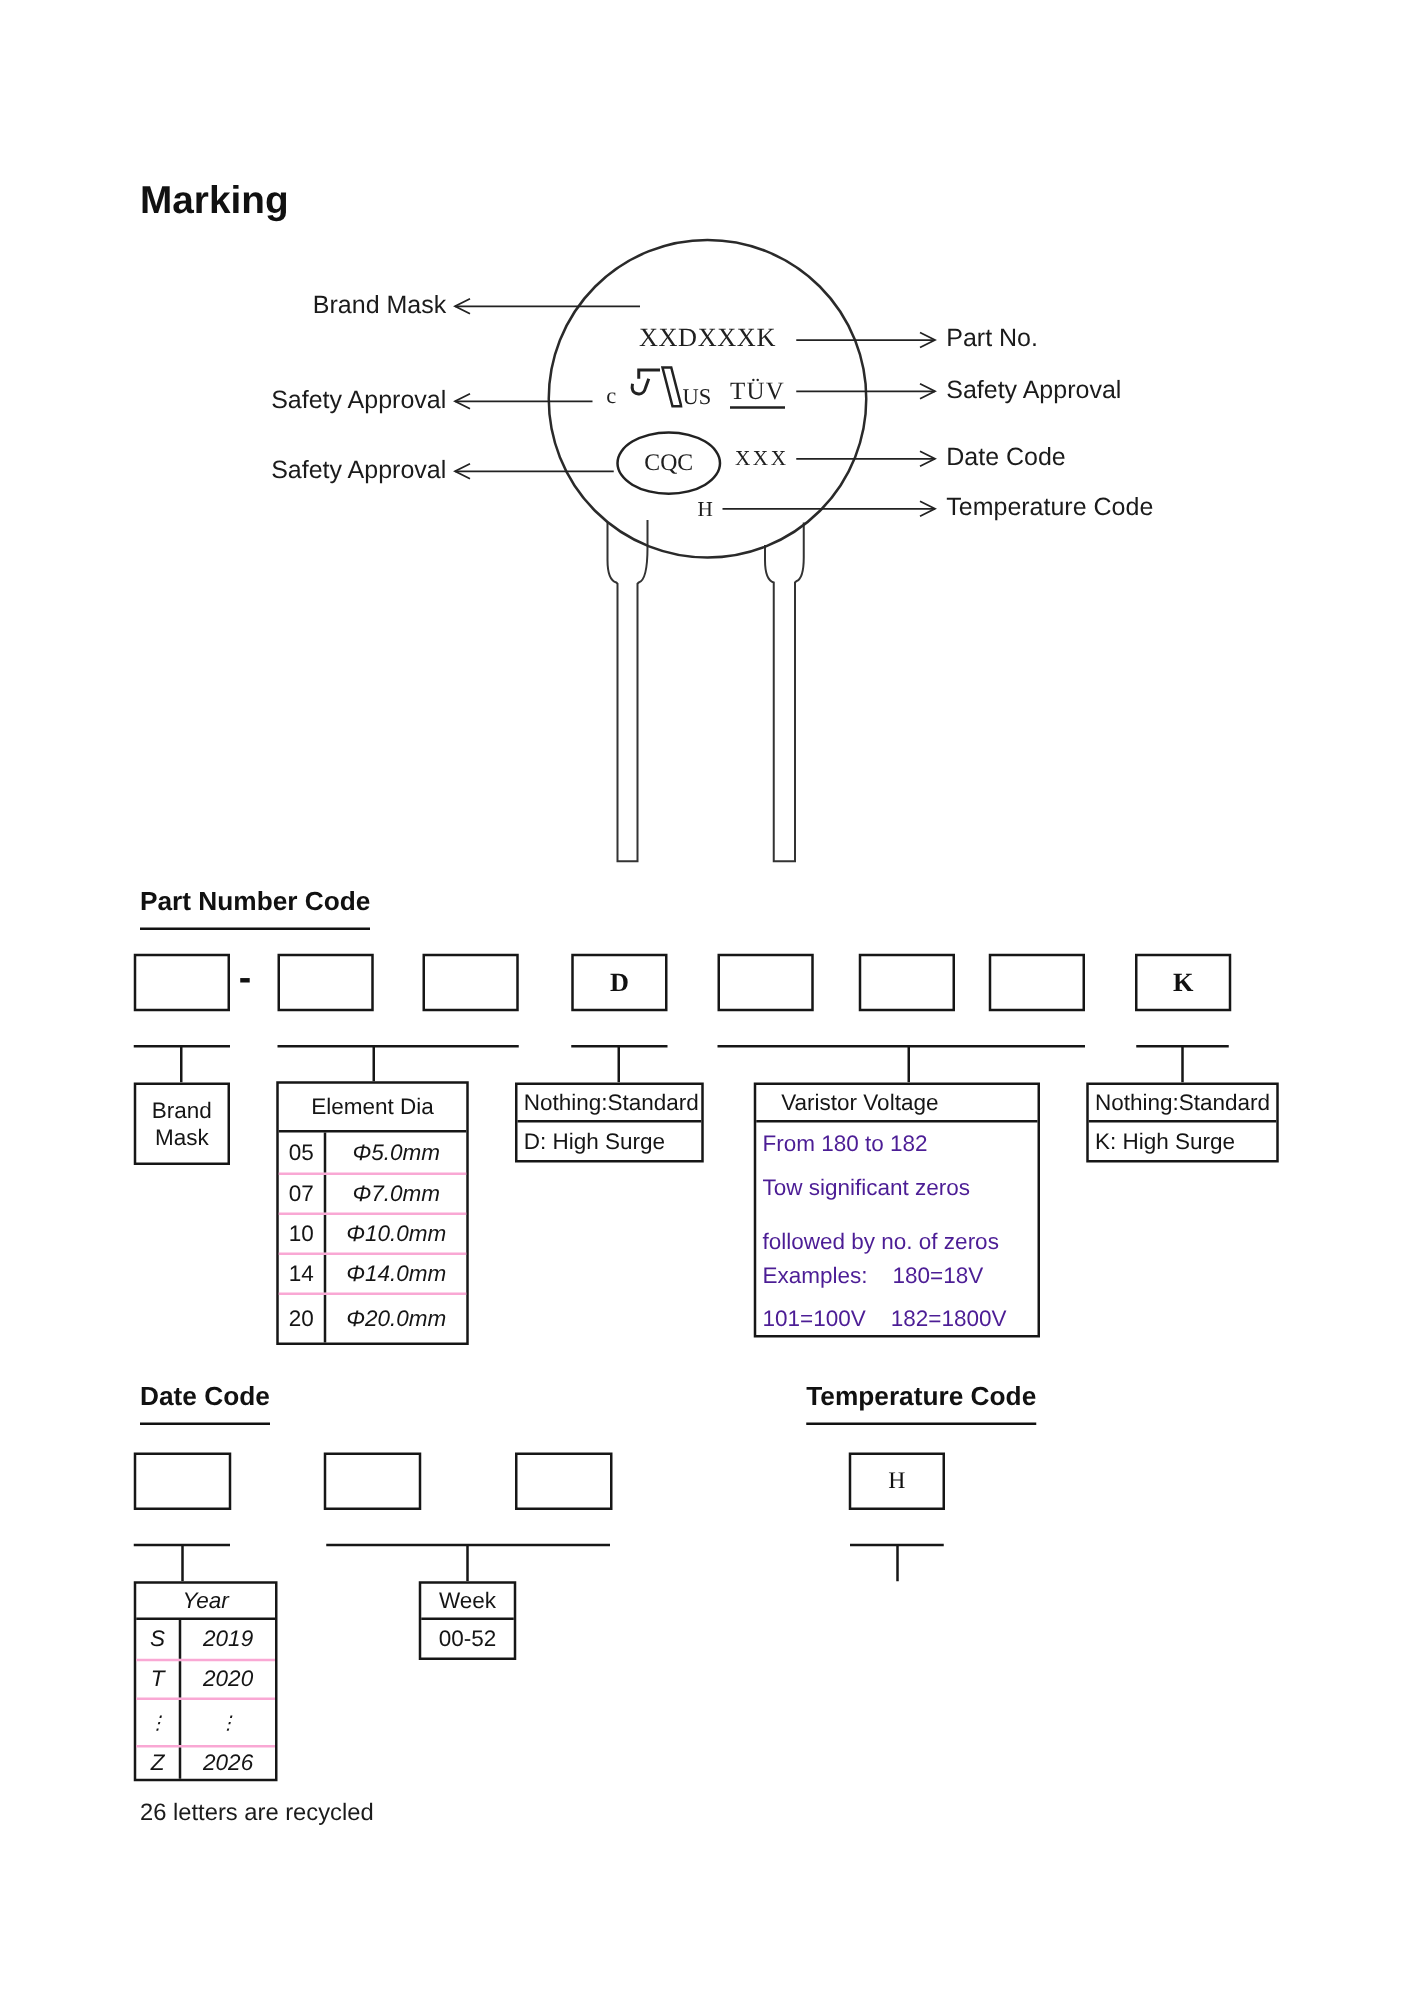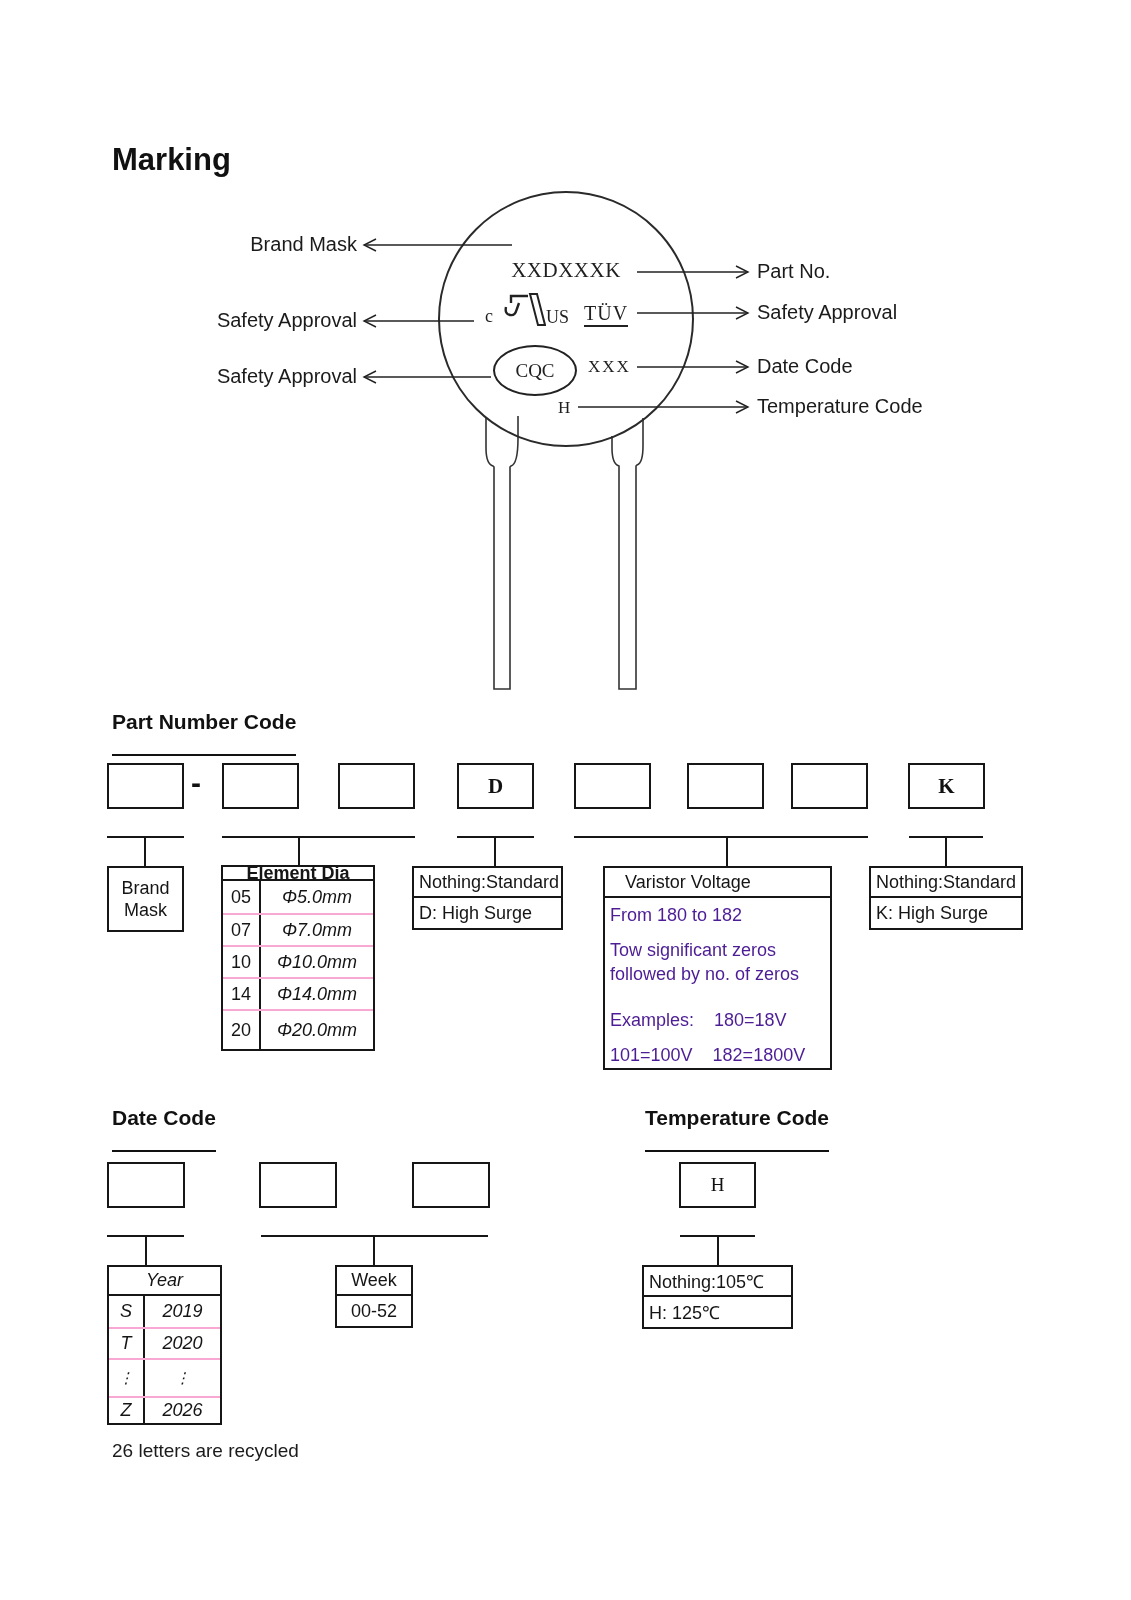--- a/index.html
+++ b/index.html
@@ -12,21 +12,21 @@
   .page-title{font-size:31px;font-weight:bold;color:#111;}
   .lbl{font-size:20px;color:#1b1b1b;white-space:nowrap;}
   .lbl.right-align{text-align:right;}
   .serif{font-family:"Liberation Serif",serif;}
   .mark{color:#1f1f1f;white-space:nowrap;}
   .tuv{border-bottom:2px solid #222;padding-bottom:0px;letter-spacing:1px;}
   .cqc-oval{
     border:2px solid #222;border-radius:50%;display:flex;align-items:center;justify-content:center;
     font-family:"Liberation Serif",serif;font-size:19px;color:#1f1f1f;background:#fff;
   }
-  .sec-heading{font-size:21px;font-weight:bold;color:#111;border-bottom:2px solid #111;padding-bottom:20px;white-space:nowrap;}
+  .sec-heading{font-size:21px;font-weight:bold;color:#111;border-bottom:2px solid #111;padding-bottom:8px;white-space:nowrap;}
   .code-box{
     box-sizing:border-box;border:2px solid #161616;background:#fff;
     display:flex;align-items:center;justify-content:center;
     font-family:"Liberation Serif",serif;font-size:21px;font-weight:bold;color:#111;
   }
   .dash{font-size:30px;font-weight:bold;color:#111;}
   .tbl{box-sizing:border-box;border:2px solid #161616;background:#fff;font-size:18px;color:#151515;}
   .tbl .hdr{display:flex;align-items:center;justify-content:center;border-bottom:2px solid #161616;box-sizing:border-box;}
   .tbl .row{display:flex;box-sizing:border-box;}
   .tbl .row + .row{border-top:2px solid #f9a8d4;}
@@ -142,21 +142,21 @@
   <div class="abs code-box" style="left:687px;top:763px;width:77px;height:46px;"></div>
   <div class="abs code-box" style="left:791px;top:763px;width:77px;height:46px;"></div>
   <div class="abs code-box" style="left:908px;top:763px;width:77px;height:46px;">K</div>
 
   <div class="abs tbl" style="left:107px;top:866px;width:77px;height:66px;display:flex;flex-direction:column;align-items:center;justify-content:center;line-height:22px;">
     <span>Brand</span>
     <span>Mask</span>
   </div>
 
   <div class="abs tbl" style="left:221px;top:865px;width:154px;">
-    <div class="hdr" style="height:14px;font-weight:bold;">Element Dia</div>
+    <div class="hdr" style="height:39px;">Element Dia</div>
     <div class="row" style="height:32px;">
       <div class="c1" style="width:38px;">05</div>
       <div class="c2 italic">Φ5.0mm</div>
     </div>
     <div class="row" style="height:32px;">
       <div class="c1" style="width:38px;">07</div>
       <div class="c2 italic">Φ7.0mm</div>
     </div>
     <div class="row" style="height:32px;">
       <div class="c1" style="width:38px;">10</div>
@@ -174,21 +174,21 @@
 
   <div class="abs tbl" style="left:412px;top:866px;width:151px;">
     <div class="line" style="height:30px;border-bottom:2px solid #161616;">Nothing:Standard</div>
     <div class="line" style="height:30px;">D: High Surge</div>
   </div>
 
   <div class="abs tbl" style="left:603px;top:866px;width:229px;height:204px;position:absolute;">
     <div class="line" style="height:30px;border-bottom:2px solid #161616;padding-left:20px;">Varistor Voltage</div>
     <div class="vv-line" style="top:37px;">From 180 to 182</div>
     <div class="vv-line" style="top:72px;">Tow significant zeros</div>
-    <div class="vv-line" style="top:96px;">followed by no. of zeros</div>
+    <div class="vv-line" style="top:115px;">followed by no. of zeros</div>
     <div class="vv-line" style="top:142px;">Examples:    180=18V</div>
     <div class="vv-line" style="top:177px;">101=100V    182=1800V</div>
   </div>
 
   <div class="abs tbl" style="left:869px;top:866px;width:154px;">
     <div class="line" style="height:30px;border-bottom:2px solid #161616;">Nothing:Standard</div>
     <div class="line" style="height:30px;">K: High Surge</div>
   </div>
 
   <div class="abs sec-heading" style="left:112px;top:1106px;">Date Code</div>
@@ -223,18 +223,14 @@
       <span>00-52</span>
     </div>
   </div>
 
   <div class="abs note" style="left:112px;top:1440px;">26 letters are recycled</div>
 
   <div class="abs sec-heading" style="left:645px;top:1106px;">Temperature Code</div>
 
   <div class="abs code-box" style="left:679px;top:1162px;width:77px;height:46px;font-weight:normal;font-size:19px;">H</div>
 
-  <div class="abs tbl" style="left:642px;top:1265px;width:151px;">
-    <div class="line" style="height:30px;border-bottom:2px solid #161616;">Nothing:105℃</div>
-    <div class="line" style="height:30px;">H: 125℃</div>
-  </div>
 
 </div>
 
 </body></html>

